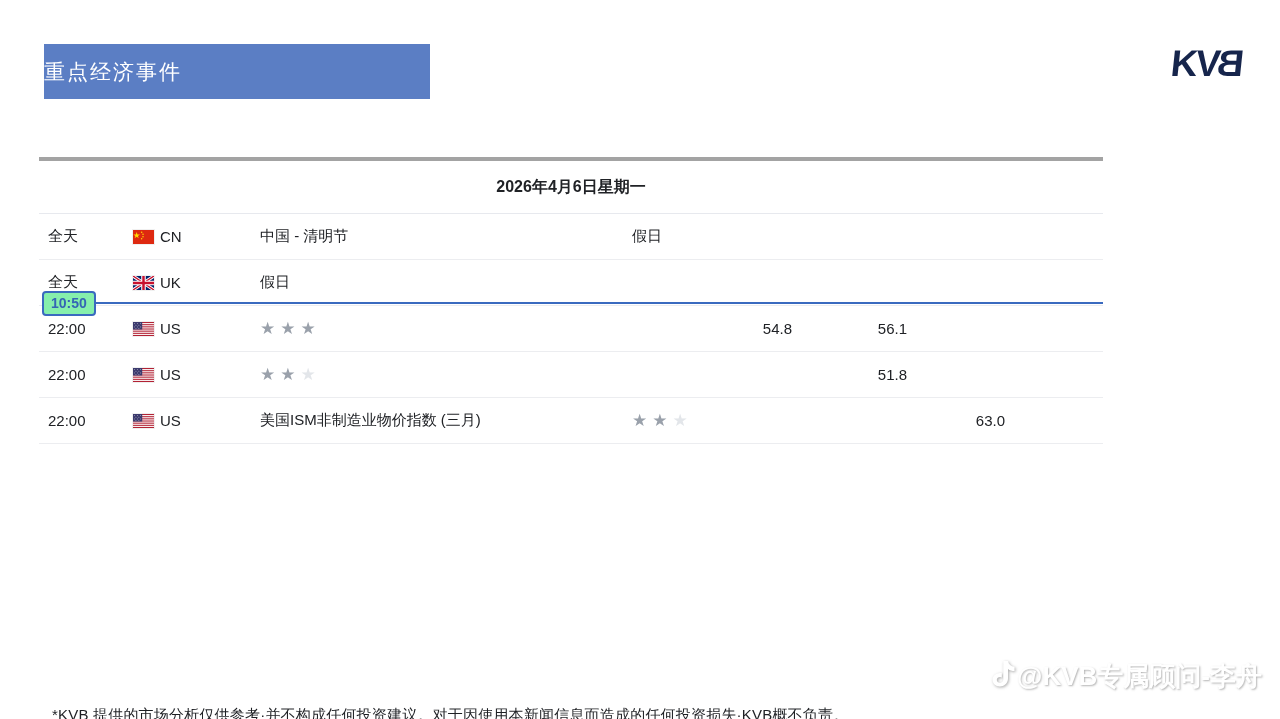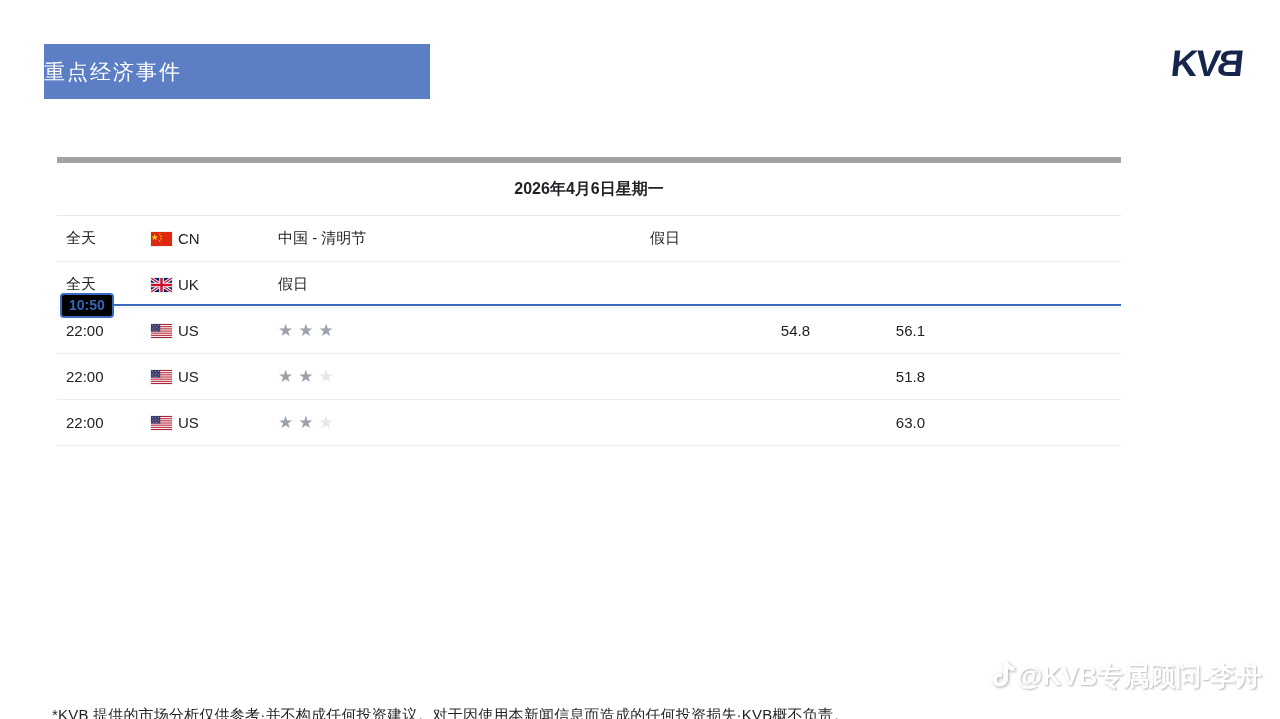--- a/index.html
+++ b/index.html
@@ -15,22 +15,22 @@
   .banner-label{color:#ffffff;font-size:21px;letter-spacing:2px;}
   
   .logo{
     position:absolute;right:36px;top:44px;height:40px;display:flex;align-items:center;
     color:#16254c;font-weight:bold;font-size:37px;letter-spacing:-2px;
     transform:skewX(-6deg);
   }
   .logo .b-mirror{display:inline-block;transform:scaleX(-1);margin-left:1px;}
   
   .table{
-    position:absolute;left:57px;top:157px;width:1064px;
-    border-top:6px solid #a3a3a3;
+    position:absolute;left:39px;top:157px;width:1064px;
+    border-top:4px solid #a3a3a3;
   }
   .thead{
     height:52px;display:flex;align-items:center;justify-content:center;
     border-bottom:1px solid #e7e9ee;
     font-weight:bold;font-size:16px;color:#202226;
   }
   .row{
     height:45px;display:grid;align-items:center;
     grid-template-columns:85px 27px 100px 372px 160px 115px 98px auto;
     padding-left:9px;border-bottom:1px solid #ecedf0;
@@ -45,21 +45,21 @@
   .stars{font-size:17px;letter-spacing:5px;line-height:1;}
   .star-on{color:#9aa1ab;}
   .star-off{color:#e3e6ea;}
   .cell-v{ text-align:right;color:#202226;}
   
   .marker-line{
     position:absolute;left:56px;right:0;top:141px;height:2px;background:#3a6abf;z-index:2;
   }
   .marker-box{
     position:absolute;left:3px;top:130px;z-index:3;
-    background:#000000;border:2px solid #3a6abf;border-radius:4px;
+    background:#86efac;border:2px solid #3a6abf;border-radius:4px;
     color:#3565b5;font-size:14px;font-weight:bold;
     padding:1px 7px 2px 7px;line-height:18px;
   }
   
   .disclaimer{
     position:absolute;left:52px;top:706px;font-size:15px;color:#1d1f23;letter-spacing:0.2px;
   }
   .watermark{
     position:absolute;right:18px;top:659px;display:flex;align-items:center;gap:0;
     color:#ffffff;font-size:26px;font-weight:bold;
@@ -217,20 +217,21 @@
               <circle cx="16" cy="9" r="1.1"></circle>
       <circle cx="4" cy="14" r="1.1"></circle>
               <circle cx="12" cy="14" r="1.1"></circle>
               <circle cx="20" cy="14" r="1.1"></circle>
       <circle cx="8" cy="18.5" r="1.1"></circle>
               <circle cx="16" cy="18.5" r="1.1"></circle>
     </g>
   </svg>
         </div>
     <div class="cell-country">US</div>
+    <div class="cell-event">美国ISM非制造业物价指数 (三月)</div>
     <div class="cell-imp stars"><span class="star-on">★</span><span class="star-on">★</span><span class="star-off">★</span></div>
     <div class="cell-v"></div>
     <div class="cell-v">63.0</div>
     <div></div>
   </div>
 </div>
   <div class="marker-line"></div>
   <div class="marker-box">10:50</div>
 </div>
 

